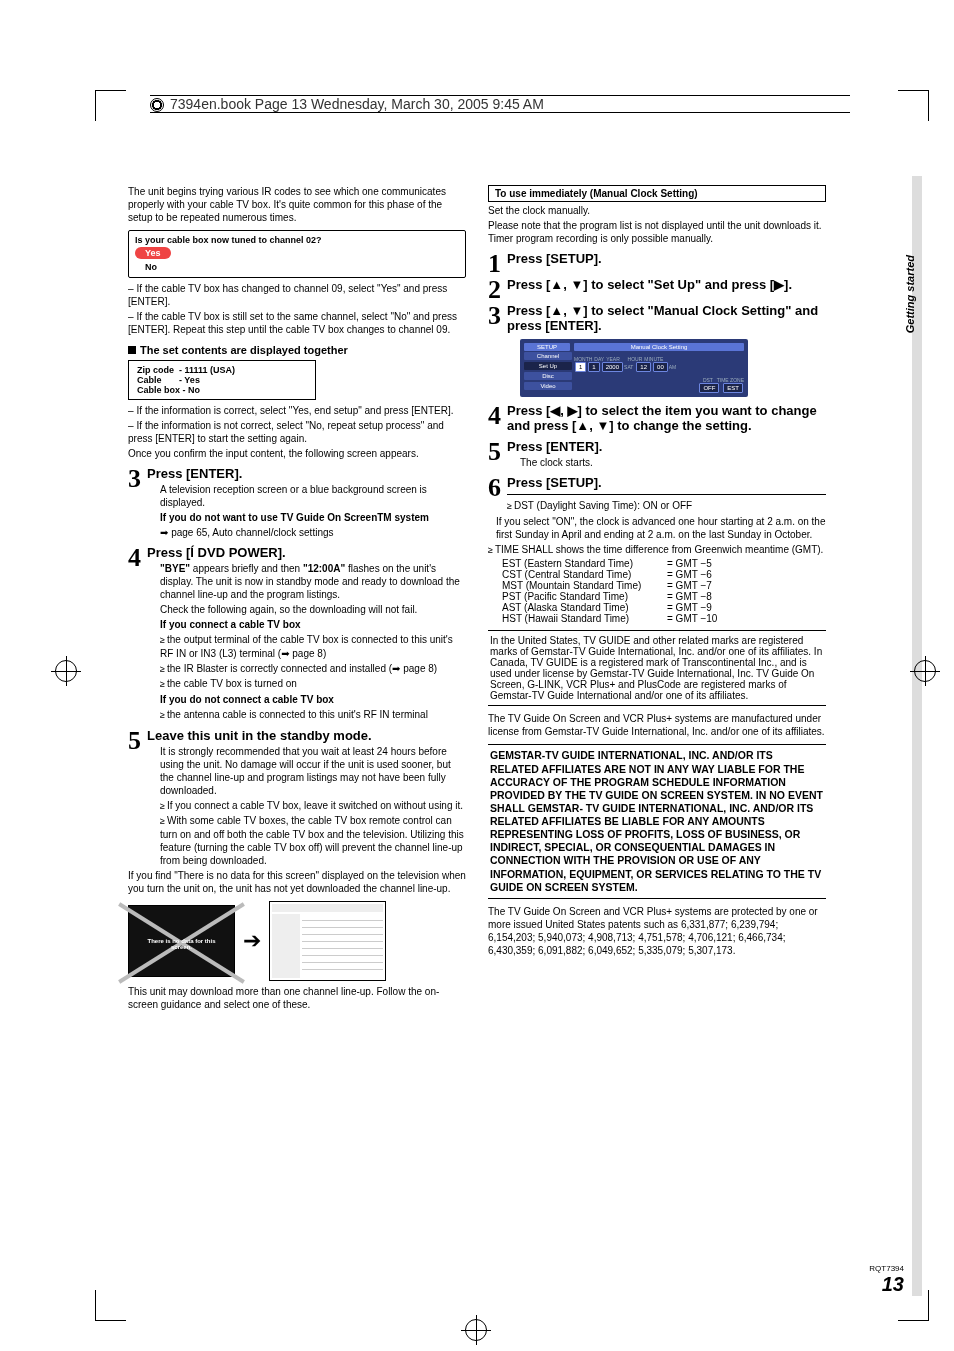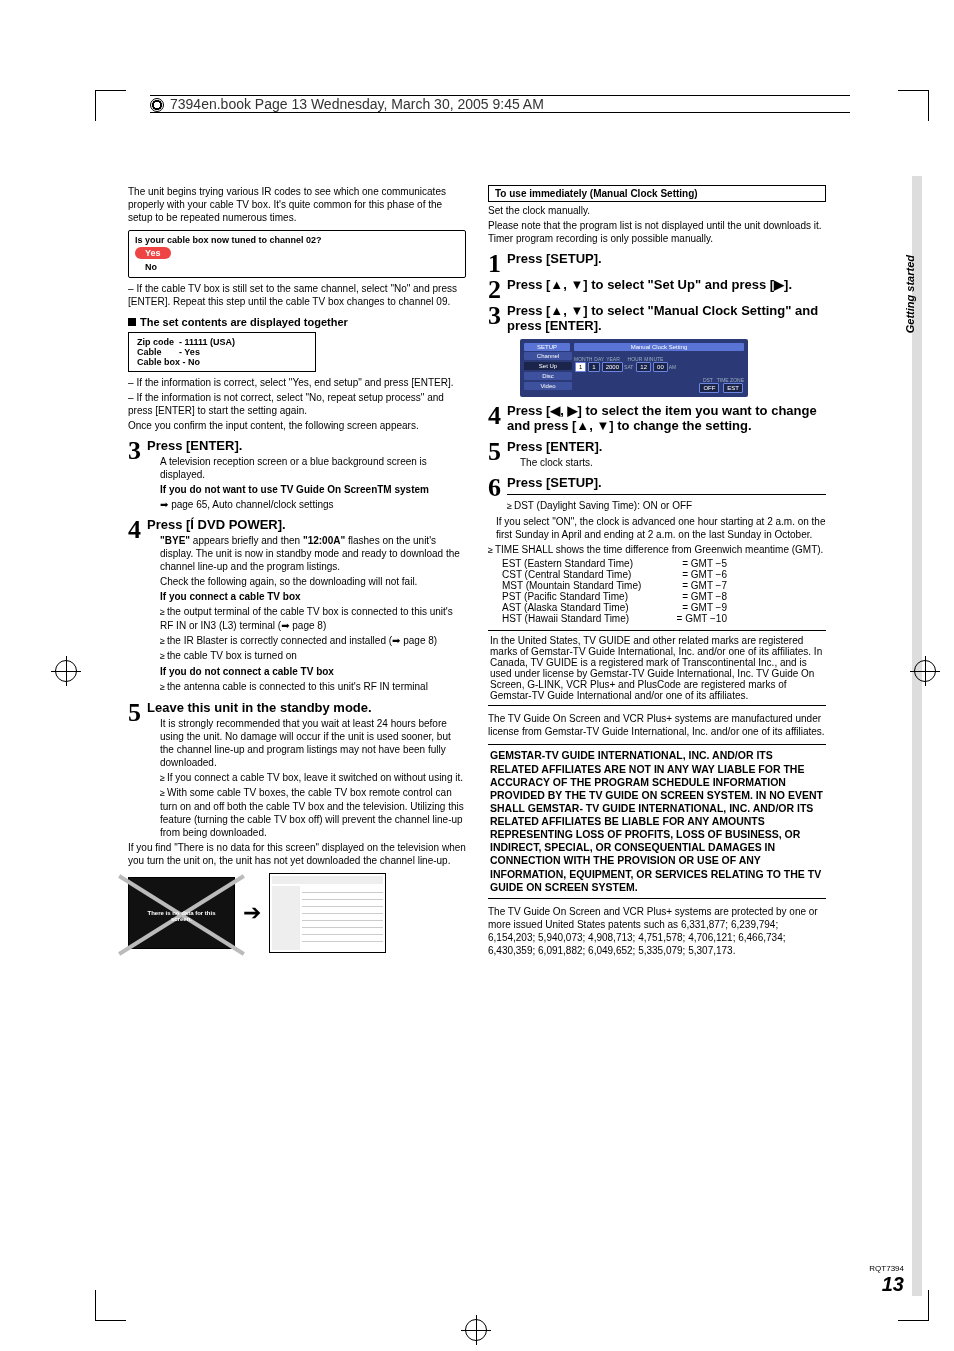--- a/index.html
+++ b/index.html
@@ -39,21 +39,21 @@
 .indent1 { margin-left:8px; }
 .rbox-title { border:1px solid #000; font-weight:bold; font-size:10px; padding:2px 6px; margin-top:2px; }
 .osd { background:#2b3a77; color:#fff; font-size:7px; border-radius:2px; padding:4px; width:220px; margin:6px 0 6px 32px;}
 .osd .menutab { display:inline-block; width:44px; background:#3d519f; margin:1px 0; padding:1px 2px; text-align:center; font-size:6px; border-radius:1px;}
 .osd .hdr { background:#5a74d6; color:#fff; text-align:center; font-size:6px; padding:1px; border-radius:1px;}
 .osd .cell { display:inline-block; background:#1b244a; border:1px solid #6d86e0; color:#fff; font-size:6px; padding:1px 3px; margin:0 1px; border-radius:1px; }
 .osd .lbl { font-size:5px; color:#9ab; }
 .tz-table { margin:2px 0 2px 14px; }
 .tz-table div { display:flex; }
 .tz-table span.n { width:165px; }
-.tz-table span.v { width:60px;text-align:right; }
+.tz-table span.v { width:60px; }
 .notebox { border-top:1px solid #000; border-bottom:1px solid #000; padding:4px 2px; margin:6px 0; font-size:10px; }
 .legalbox { font-weight:bold; font-size:10.5px; padding:4px 2px; border-top:1px solid #000; border-bottom:1px solid #000; margin:6px 0; line-height:1.25;}
 .footer-num { position:absolute; right:50px; bottom:55px; text-align:right; }
 .footer-num .small { font-size:8px; display:block; }
 .footer-num .pg { font-style:italic; font-size:20px; font-weight:bold; }
 .footer-bar { position:absolute; right:32px; bottom:55px; width:10px; height:1120px; background:#ddd; }
 .screens { display:flex; align-items:center; gap:8px; margin:6px 0 4px 0; }
 .scr { width:105px; height:70px; background:#111; border:1px solid #000; position:relative; font-size:6px; color:#fff; }
 .scr .msg { position:absolute; top:32px; left:10px; right:10px; text-align:center; font-weight:bold; font-size:6px;}
 .scr .xmark { position:absolute; top:0; left:0; width:100%; height:100%; }
@@ -89,20 +89,21 @@
 
     <div class="col">
       <p>The unit begins trying various IR codes to see which one communicates properly with your cable TV box. It's quite common for this phase of the setup to be repeated numerous times.</p>
 
       <div class="promptbox">
         <div>Is your cable box now tuned to channel 02?</div>
         <div class="pill">Yes</div><br>
         <div class="nopill">No</div>
       </div>
       <ul class="dash">
+        <li>If the cable TV box has changed to channel 09, select "Yes" and press [ENTER].</li>
         <li>If the cable TV box is still set to the same channel, select "No" and press [ENTER]. Repeat this step until the cable TV box changes to channel 09.</li>
       </ul>
 
       <h4 class="sec"><span class="sq"></span><span>The set contents are displayed together</span></h4>
       <div class="plainbox">
         <div><b>Zip code</b>&nbsp;&nbsp;<b>- 11111 (USA)</b></div>
         <div><b>Cable</b>&nbsp;&nbsp;&nbsp;&nbsp;&nbsp;&nbsp;&nbsp;<b>- Yes</b></div>
         <div><b>Cable box</b> <b>- No</b></div>
       </div>
       <ul class="dash">
@@ -167,20 +168,21 @@
               <div></div>
               <div></div>
               <div></div>
               <div></div>
               <div></div>
               <div></div>
               <div></div>
             </div>
         </div>
       </div>
+      <p>This unit may download more than one channel line-up. Follow the on-screen guidance and select one of these.</p>
     </div>
 
     <div class="col">
       <div class="rbox-title">To use immediately (Manual Clock Setting)</div>
       <p>Set the clock manually.</p>
       <p>Please note that the program list is not displayed until the unit downloads it. Timer program recording is only possible manually.</p>
 
       <div class="step">
           <span class="bignum">1</span>
           <div class="step-title">Press [SETUP].</div>

